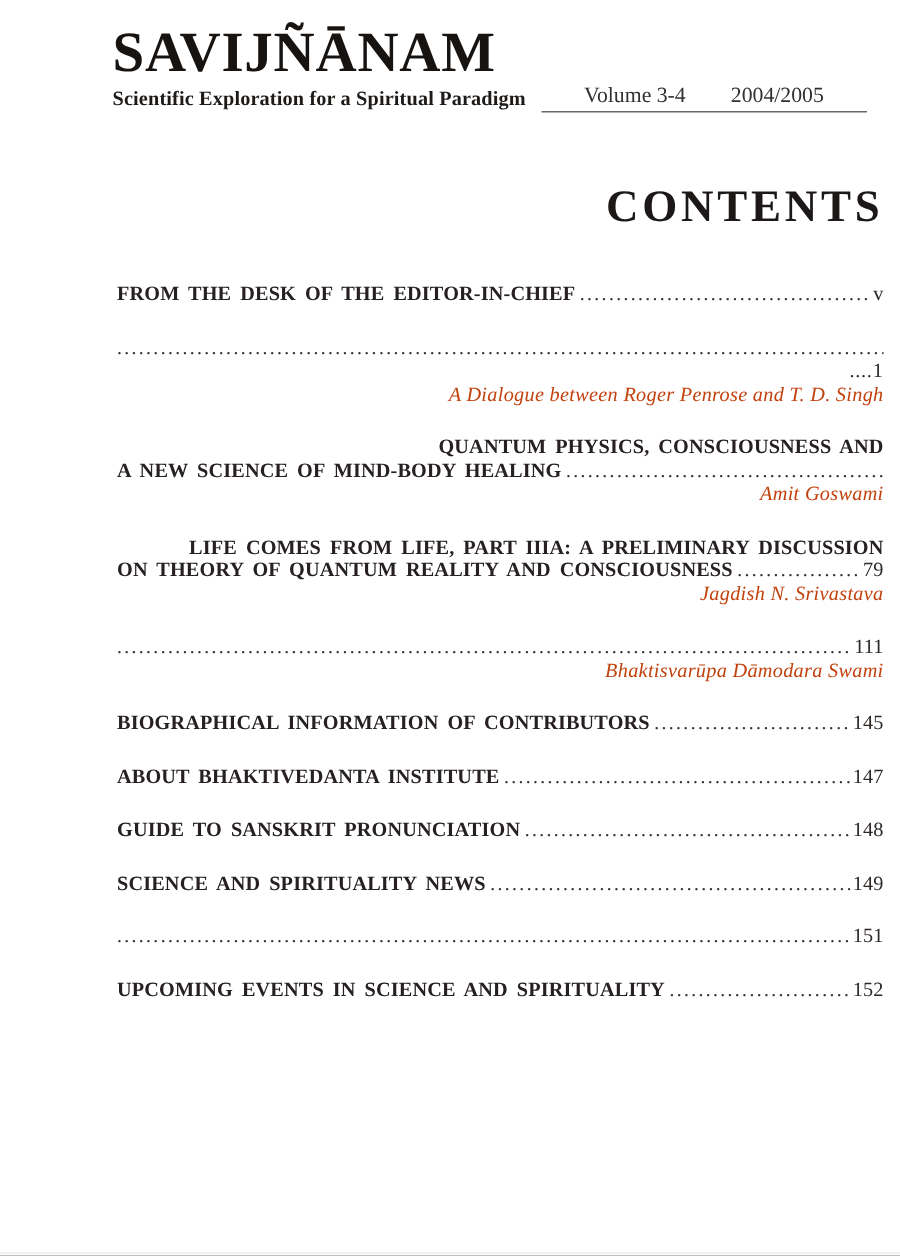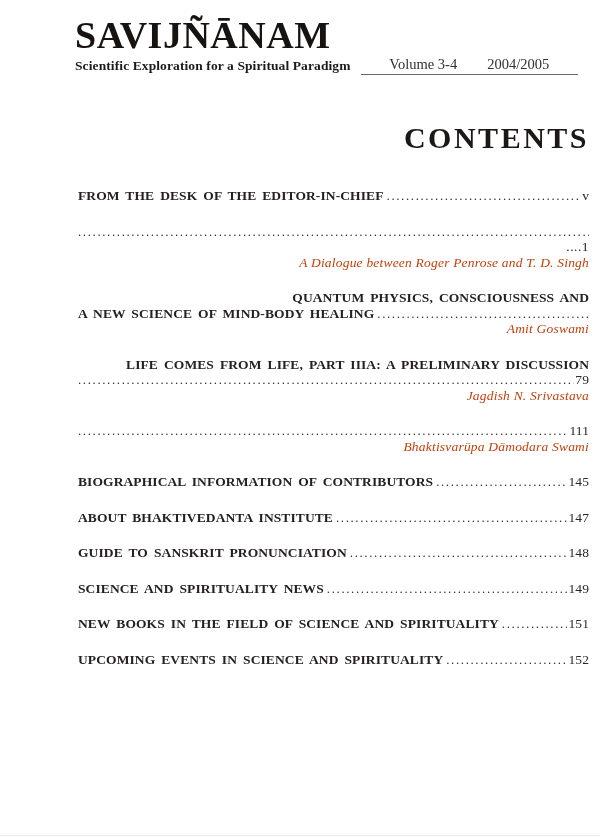--- a/index.html
+++ b/index.html
@@ -99,20 +99,21 @@
         <div class="toc-bold-line">QUANTUM PHYSICS, CONSCIOUSNESS AND</div>
         <div class="toc-bold-line toc-leader-row">
           <div class="t">A NEW SCIENCE OF MIND-BODY HEALING</div>
           <div class="leader">................................................................................................................................................................</div>
         </div>
         <div class="toc-author">Amit Goswami</div>
       </div>
       <div class="toc-entry">
         <div class="toc-bold-line">LIFE COMES FROM LIFE, PART IIIA: A PRELIMINARY DISCUSSION</div>
         <div class="toc-bold-line toc-leader-row">
+          <div class="t">ON THEORY OF QUANTUM REALITY AND CONSCIOUSNESS</div>
           <div class="leader">................................................................................................................................................................</div>
           <div class="page-num">79</div>
         </div>
         <div class="toc-author">Jagdish N. Srivastava</div>
       </div>
       <div class="toc-entry">
         <div class="toc-bold-line toc-leader-row">
           <div class="leader">................................................................................................................................................................</div>
           <div class="page-num">111</div>
         </div>
@@ -141,21 +142,20 @@
       </div>
       <div class="toc-entry">
         <div class="toc-bold-line toc-leader-row">
           <div class="t">SCIENCE AND SPIRITUALITY NEWS</div>
           <div class="leader">................................................................................................................................................................</div>
           <div class="page-num">149</div>
         </div>
       </div>
       <div class="toc-entry">
         <div class="toc-bold-line toc-leader-row">
-          <div class="t">NEW BOOKS IN THE FIELD OF SCIENCE AND SPIRITUALITY</div>
           <div class="leader">................................................................................................................................................................</div>
           <div class="page-num">151</div>
         </div>
       </div>
       <div class="toc-entry">
         <div class="toc-bold-line toc-leader-row">
           <div class="t">UPCOMING EVENTS IN SCIENCE AND SPIRITUALITY</div>
           <div class="leader">................................................................................................................................................................</div>
           <div class="page-num">152</div>
         </div>

